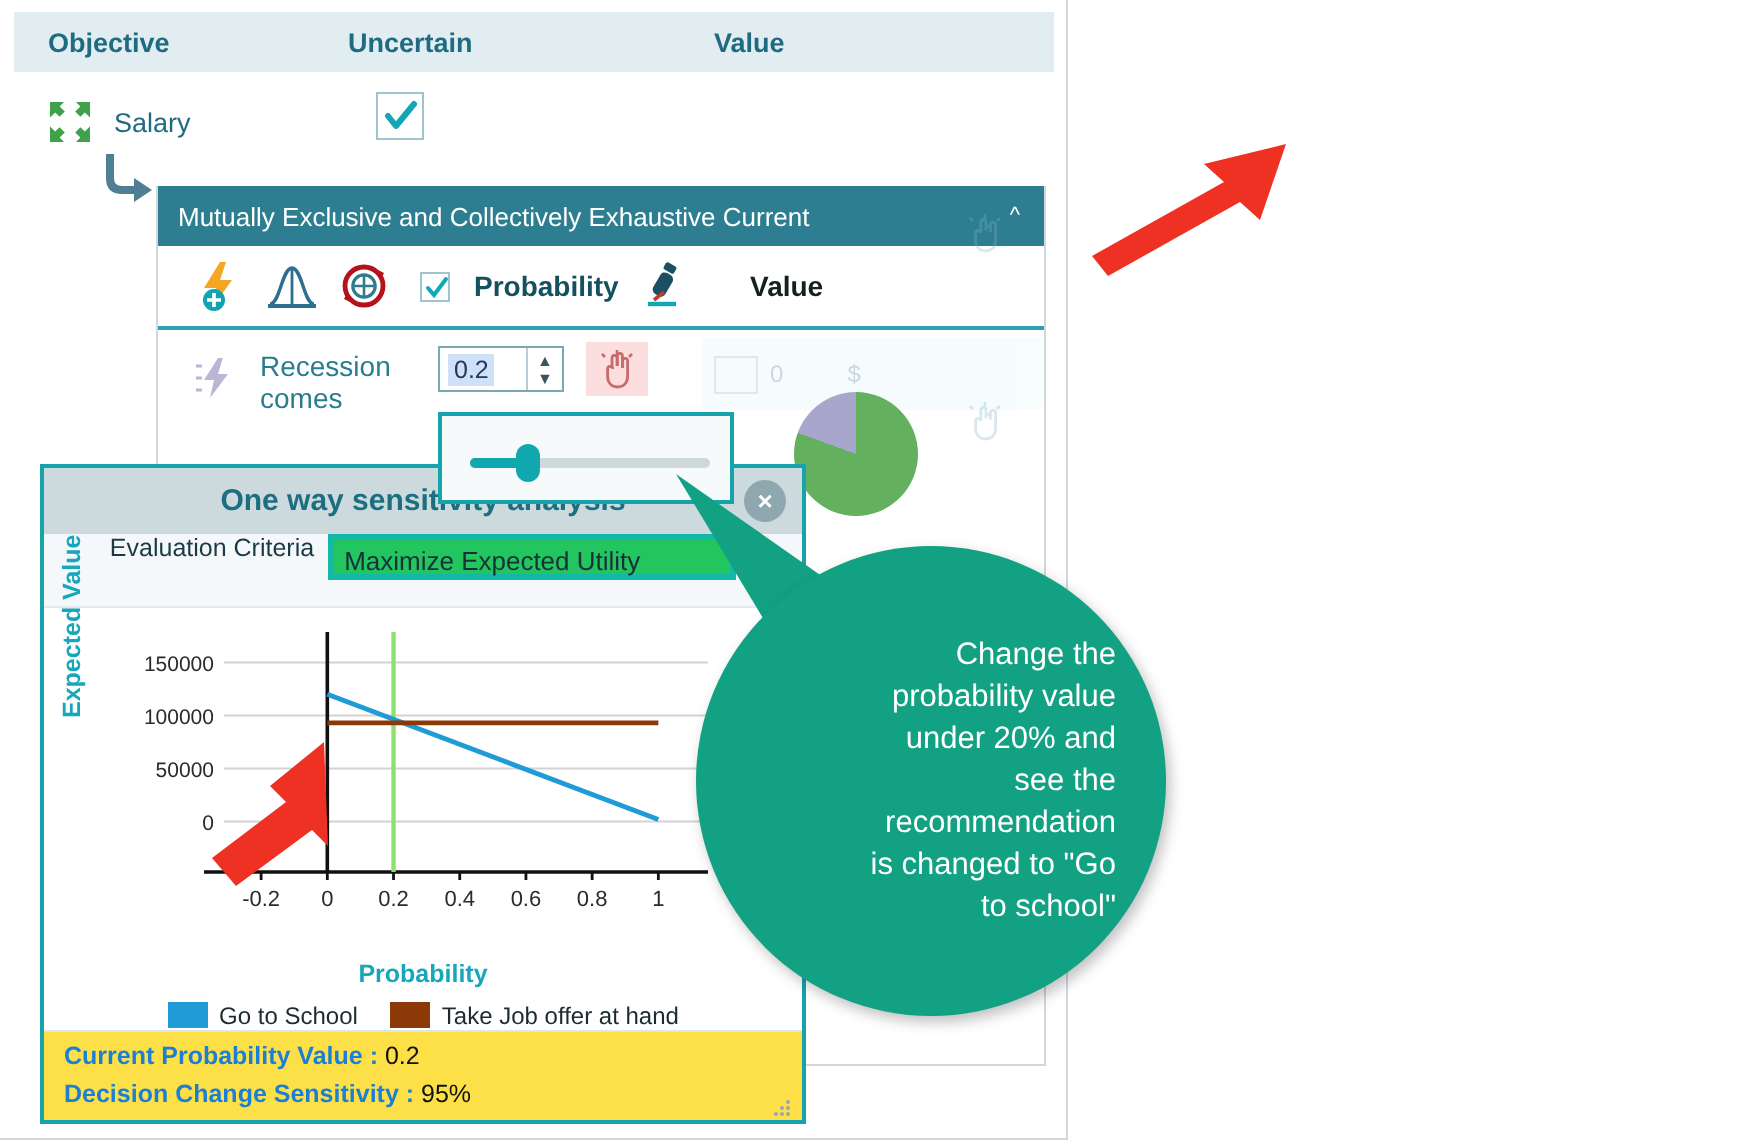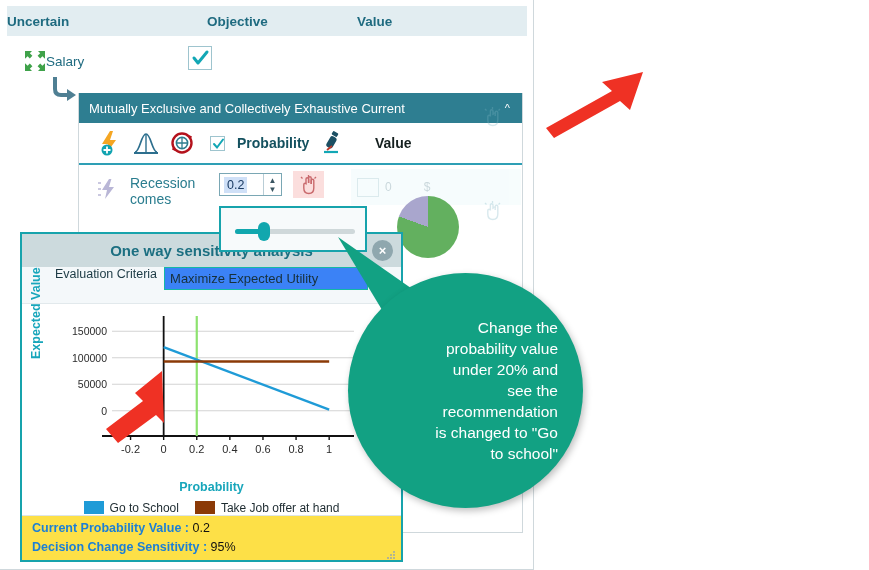--- a/index.html
+++ b/index.html
@@ -25,21 +25,21 @@
   #grid-header .col { color:#1f6b80; font-size:13.5px; font-weight:600; }
   .col-objective { margin-left:17px; width:150px; }
   .col-uncertain { width:183px; }
   .col-value { width:120px; }
 
   #salary-row {
     position:absolute; left:7px; top:44px; width:520px; height:34px;
     display:flex; align-items:center;
   }
   #salary-icon { width:22px; height:22px; margin-left:17px; position:relative; }
-  #salary-label { color:#1f6b80; font-size:13.5px; }
+  #salary-label { margin-left:11px; color:#1f6b80; font-size:13.5px; }
   #uncertain-check {
     position:absolute; left:181px; top:2px; width:24px; height:24px;
     border:1px solid #9ec4ce; background:#fff;
   }
   #uncertain-check svg { position:absolute; left:2px; top:1px; }
 
   #elbow-arrow { position:absolute; left:50px; top:75px; width:30px; height:30px; }
 
   
   #mece-panel {
@@ -129,21 +129,21 @@
     position:absolute; right:8px; top:6px; width:21px; height:21px; border-radius:50%;
     background:#8fa7ae; color:#fff; font-size:13px; display:flex; align-items:center;
     justify-content:center; font-weight:bold;
   }
   #sens-criteria-bar {
     height:37px; background:#f4f8fa; display:flex; justify-content:center;
     border-bottom:1px solid #e2e9ec;
   }
   #criteria-label { color:#1c3a44; font-size:12.5px; margin-right:7px; }
   #criteria-select {
-    width:204px; height:23px; border:1px solid #14b8a6; background:#3b82f6;
+    width:204px; height:23px; border:3px solid #14b8a6; background:#22c55e;
     font-size:13px; color:#17303a; padding-left:5px; line-height:21px;
   }
   #sens-chart-area { position:relative; height:215px; background:#fff; }
   #ylabel {
     position:absolute; left:7px; top:55px; color:#18a6bb; font-size:12.5px; font-weight:600;
     transform:rotate(-90deg); transform-origin:left top; white-space:nowrap;
   }
   #sens-plot { position:absolute; left:40px; top:8px; width:300px; height:150px; }
   #xlabel {
     position:absolute; left:0; right:0; top:176px; text-align:center;
@@ -183,22 +183,22 @@
   .red-arrow { position:absolute; z-index:60; }
 </style>
 </head>
 <body>
 
 <div class="root">
 
   <div id="left-pane">
 
     <div id="grid-header">
+      <div class="col col-objective">Objective</div>
       <div class="col col-uncertain">Uncertain</div>
-      <div class="col col-objective">Objective</div>
       <div class="col col-value">Value</div>
     </div>
 
     <div id="salary-row">
       <span id="salary-icon">
         <svg width="22" height="22" viewBox="0 0 22 22">
           <g fill="#3fa24a">
             <path d="M1 1h7l-2.2 2.2 2.6 2.6-2.6 2.6L3.6 6.2 1 8.8z"></path>
             <path d="M21 1h-7l2.2 2.2-2.6 2.6 2.6 2.6 2.2-2.2L21 8.8z"></path>
             <path d="M1 21h7l-2.2-2.2 2.6-2.6-2.6-2.6-2.2 2.2L1 13.2z"></path>

